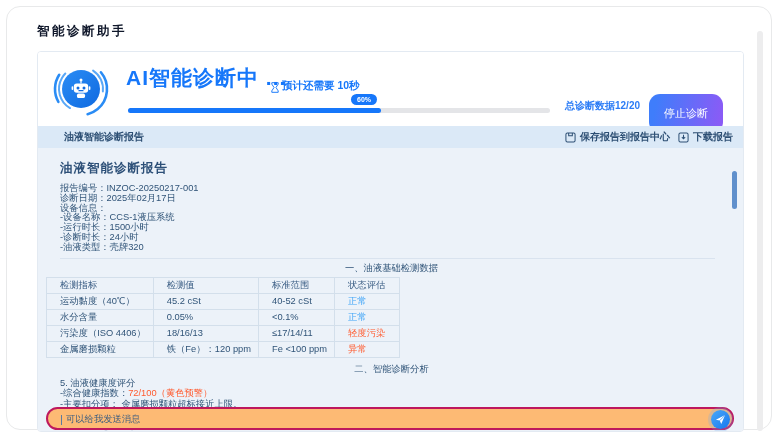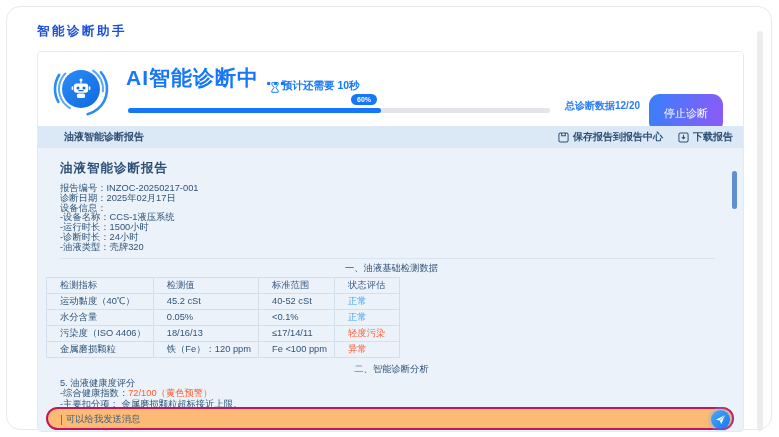--- a/index.html
+++ b/index.html
@@ -1,37 +1,37 @@
 <!DOCTYPE html>
 <html><head>
 <meta charset="utf-8">
 <style>
   * { margin:0; padding:0; box-sizing:border-box; }
   html,body { width:779px; height:437px; background:#fff; font-family:"Liberation Sans", sans-serif; overflow:hidden; }
   .card { position:absolute; left:6px; top:6px; width:766px; height:424px; background:#fff; border:1px solid #e8e9ea; border-radius:14px; }
-  .app-title { position:absolute; left:30px; top:16px; font-size:12.5px; font-weight:bold; color:#1d4ed8; letter-spacing:2.5px; }
+  .app-title { position:absolute; left:30px; top:16px; font-size:12.5px; font-weight:bold; color:#0f172a; letter-spacing:2.5px; }
 
   .panel { position:absolute; left:30px; top:44px; width:707px; height:381px; background:#fff; border:1px solid #e3eaf2; border-radius:4px; overflow:hidden; }
 
   
   .hdr { position:relative; height:74px; background:#fff; }
   .avatar-wrap { position:absolute; left:14px; top:8px; width:58px; height:58px; }
   .avatar-core { position:absolute; left:10px; top:10px; width:38px; height:38px; border-radius:50%; background:linear-gradient(135deg,#2a8cf5,#0f6ae0); display:flex; align-items:center; justify-content:center; }
   .status-title { position:absolute; left:88px; top:12px; font-size:21px; font-weight:bold; color:#1677fa; letter-spacing:1px; white-space:nowrap; }
   .eta { position:absolute; left:233px; top:27px; display:flex; align-items:flex-end; gap:3px; font-size:10.5px; font-weight:bold; color:#1677fa; white-space:nowrap; }
   .progress-track { position:absolute; left:90px; top:56px; width:422px; height:5px; border-radius:3px; background:#e4e5e8; }
   .progress-fill { height:100%; border-radius:3px; background:#1677fa; width:60%; }
   .progress-badge { position:absolute; left:313px; top:42px; height:11px; line-height:11px; padding:0 6px; border-radius:6px; background:#1677fa; color:#fff; font-size:7px; font-weight:bold; }
   .total-label { position:absolute; left:527px; top:47px; font-size:10px; font-weight:bold; color:#2b7cf6; white-space:nowrap; }
   .stop-btn { position:absolute; right:20px; top:42px; height:39px; padding:0 15px; border:none; border-radius:11px; background:linear-gradient(100deg,#3f7dfb 10%,#8a5bf6 95%); color:#fff; font-size:11px; font-family:inherit; cursor:pointer; white-space:nowrap; }
 
   
   .toolbar { position:absolute; left:0; top:74px; width:100%; height:22px; background:#dbe9f7; display:flex; align-items:center; padding:0 10px 0 26px; font-size:10px; color:#2d4f74; }
   .toolbar-tab { font-weight:bold; }
-  .toolbar-right { margin-left:auto; display:flex; align-items:center; gap:15px;text-align:center; }
+  .toolbar-right { margin-left:auto; display:flex; align-items:center; gap:8px;text-align:center; }
   .tb-item { display:flex; align-items:center; gap:4px; cursor:pointer; font-weight:bold; }
 
   
   .content { position:absolute; left:0; top:96px; width:100%; height:285px; background:#ecf2f9; padding:12px 20px 0 22px; font-size:9.3px; color:#305478; overflow:hidden; }
   .report-title { font-size:12.5px; font-weight:bold; color:#2d5078; letter-spacing:1px; margin-bottom:7px; }
   .meta-line { line-height:9.8px; white-space:nowrap; }
   .sep { border:none; border-top:1px solid #d9e3ef; margin:5px 0 4px 0; width:655px; }
   .sec-title { font-weight:normal; line-height:11px; margin-bottom:3px; white-space:nowrap;text-align:center; }
   .report-table { border-collapse:collapse; font-size:9.3px; color:#305478; margin:2px 0 6px -14px; }
   .report-table th, .report-table td { border:1px solid #d3dfeb; padding:1px 7px 1px 13px; text-align:left; font-weight:normal; height:10px; white-space:nowrap; }

